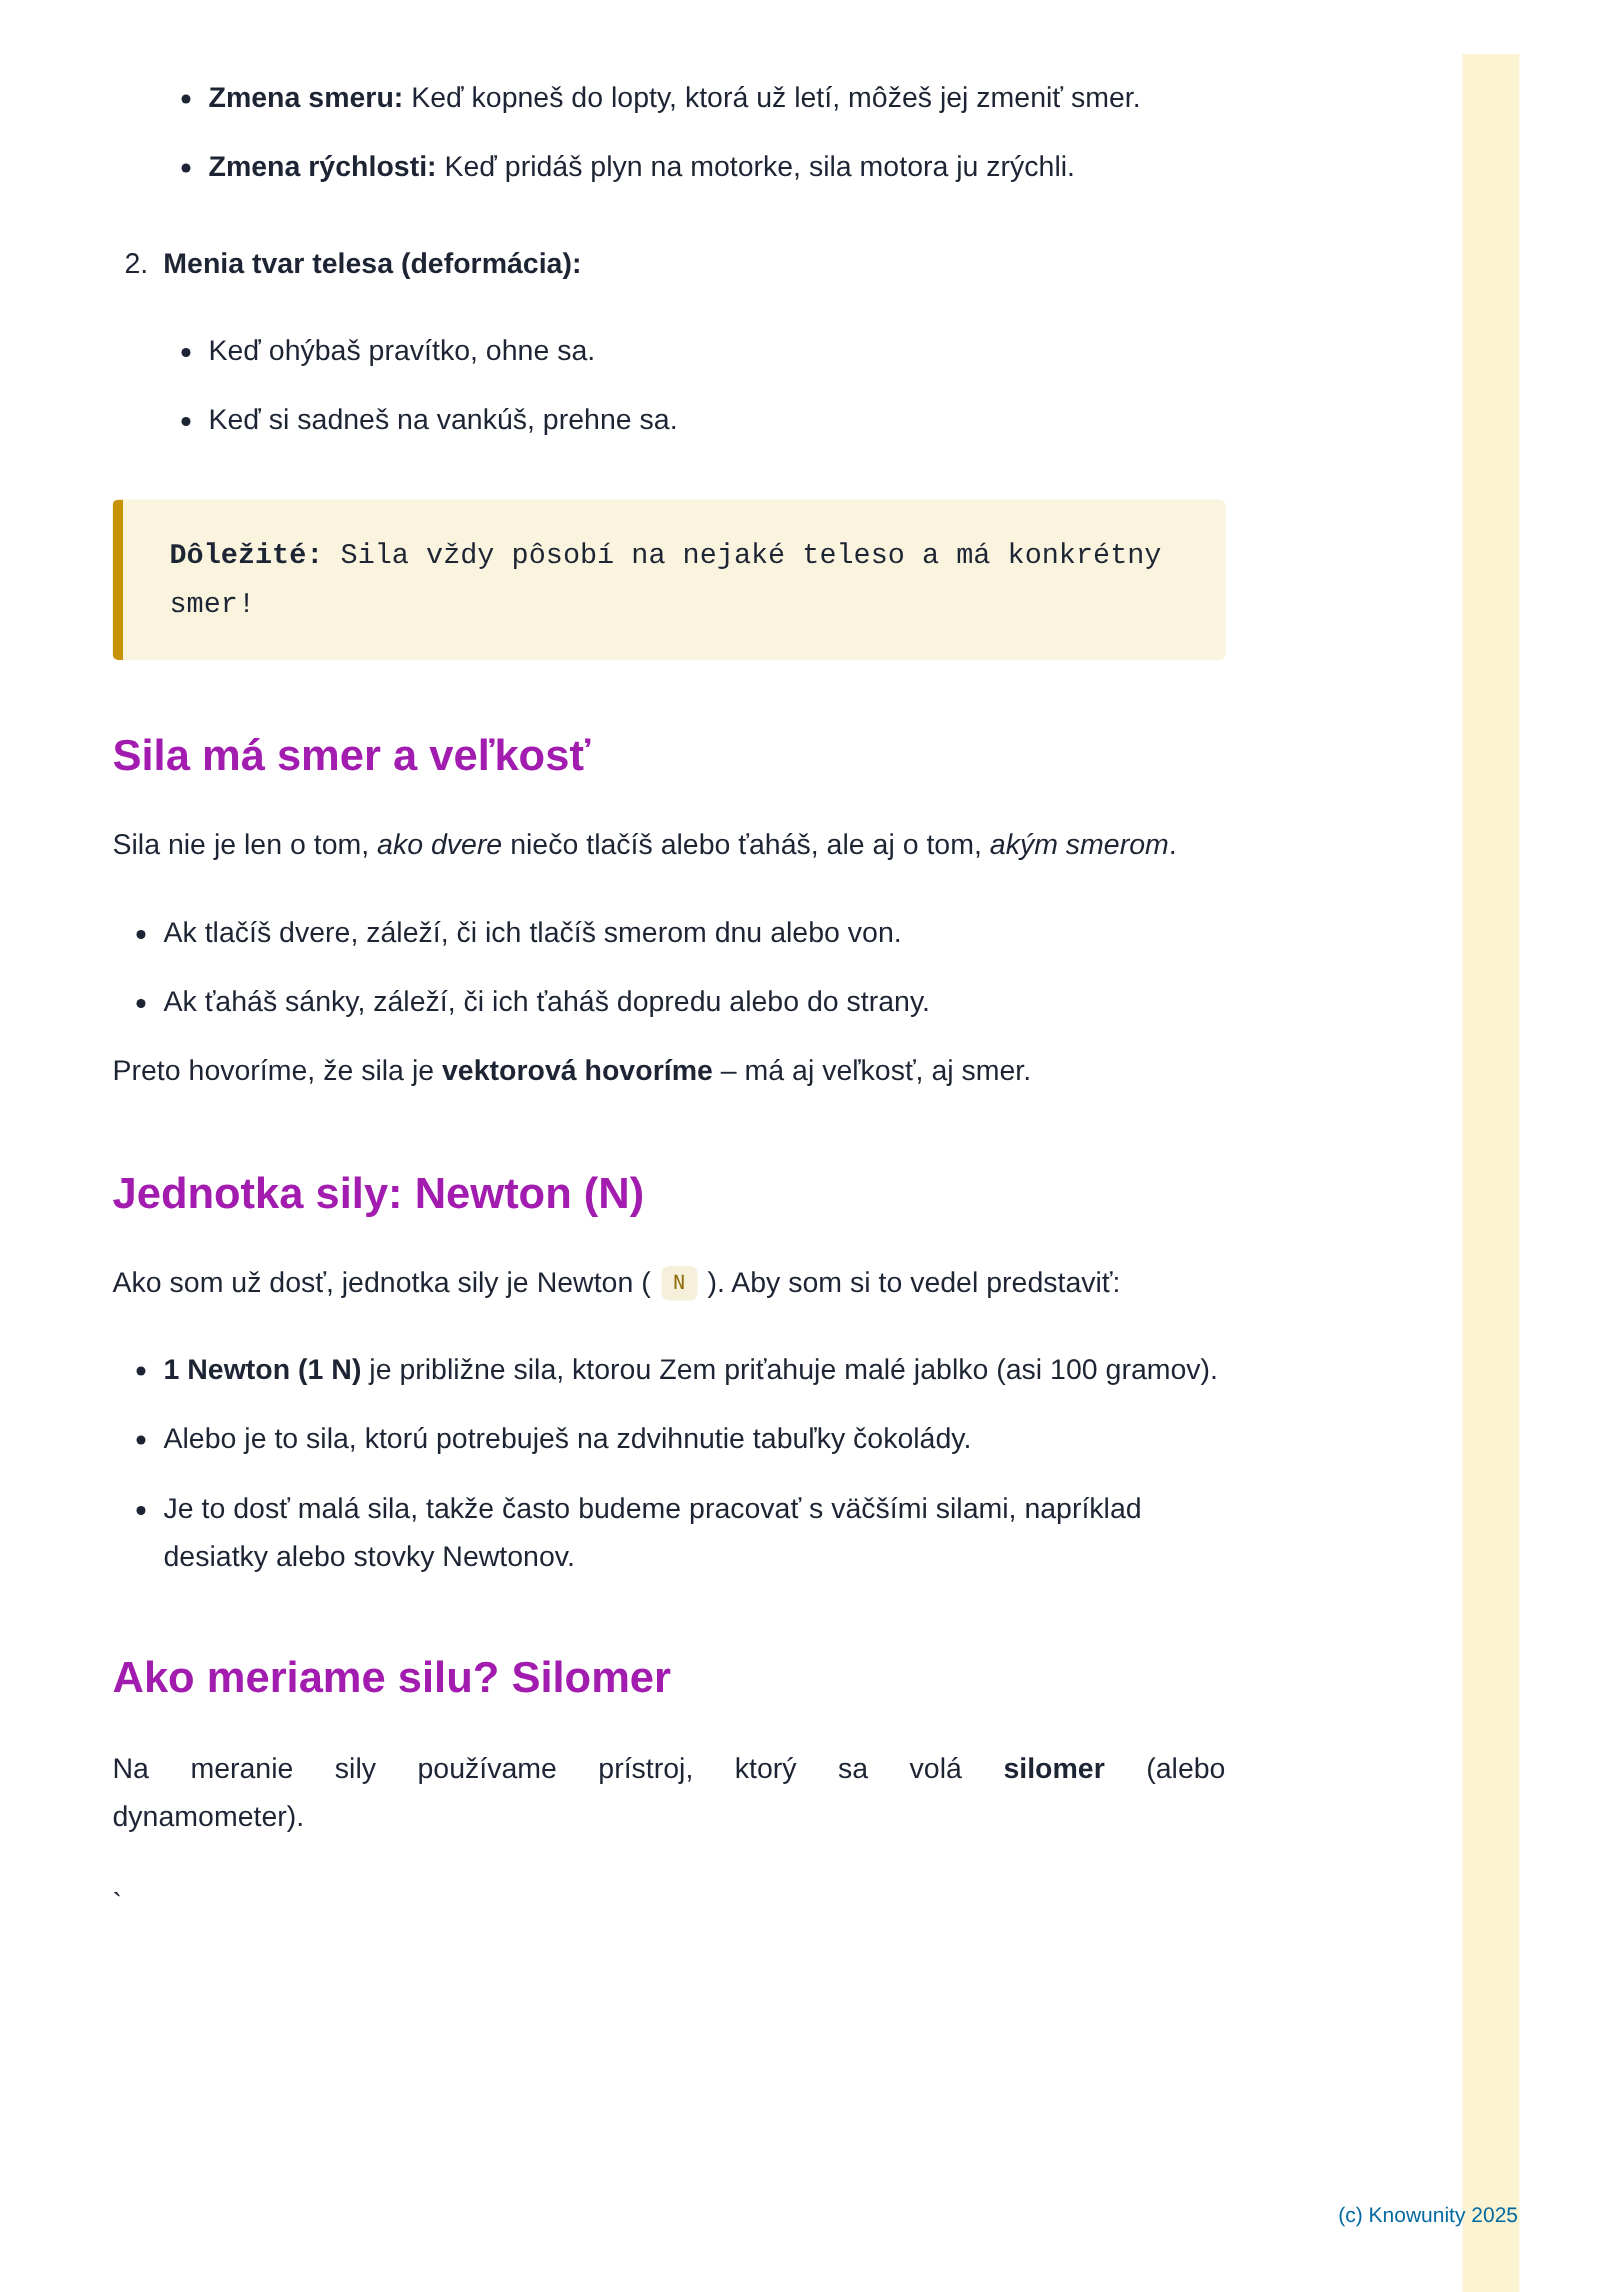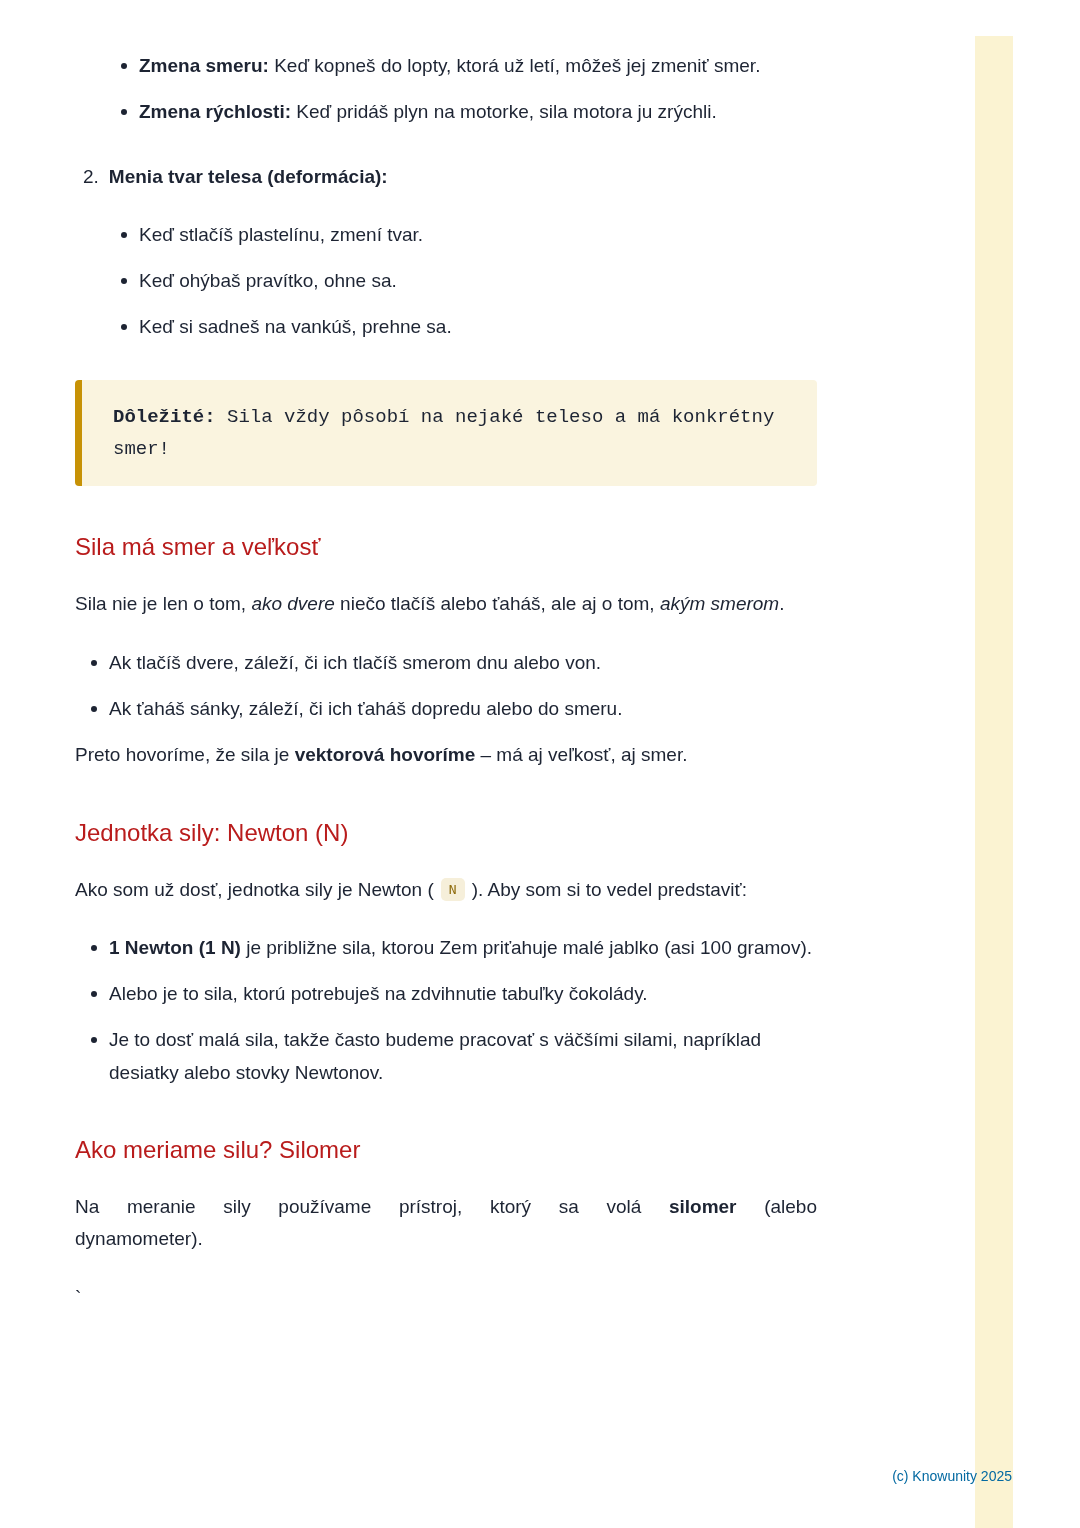--- a/index.html
+++ b/index.html
@@ -60,24 +60,24 @@
   .callout {
     margin: 36px 0 0 0;
     background: #FAF4DF;
     border-left: 7px solid #C79206;
     border-radius: 4px;
     padding: 21px 8px 21px 31px;
     font-family: Liberation Mono, monospace;
   }
   .callout p { margin: 0; }
   h2 {
-    color: #b91c1c;
-    font-size: 24px;
+    color: #a21caf;
+    font-size: 29px;
     line-height: 1.25;
-    font-weight: 400;
+    font-weight: 700;
     margin: 46px 0 26px 0;
   }
   .badge {
     display: inline-block;
     background: #F6EFDA;
     color: #8F6C0E;
     font-family: "DejaVu Sans Mono", monospace;
     font-size: 13px;
     line-height: 1;
     padding: 5px 8px;
@@ -111,40 +111,39 @@
       <li>
         <span class="b">Zmena rýchlosti:</span><span> Keď pridáš plyn na motorke, sila motora ju zrýchli.</span>
       </li>
     </ul>
 
     <div class="numbered">
       <span class="num">2.</span><span class="b">Menia tvar telesa (deformácia):</span>
     </div>
 
     <ul class="list indent-2">
-      <li>Keď stlačíš plastelínu, zmení tvar.</li>
       <li>Keď ohýbaš pravítko, ohne sa.</li>
       <li>Keď si sadneš na vankúš, prehne sa.</li>
     </ul>
 
     <div class="callout">
       <p>
         <span class="b">Dôležité:</span><span> Sila vždy pôsobí na nejaké teleso a má konkrétny smer!</span>
       </p>
     </div>
 
     <h2>Sila má smer a veľkosť</h2>
 
     <p class="just">
       <span>Sila nie je len o tom, </span><span class="i">ako dvere</span><span> niečo tlačíš alebo ťaháš, ale aj o tom, </span><span class="i">akým smerom</span><span>.</span>
     </p>
 
     <ul class="list indent-1">
       <li>Ak tlačíš dvere, záleží, či ich tlačíš smerom dnu alebo von.</li>
-      <li>Ak ťaháš sánky, záleží, či ich ťaháš dopredu alebo do smeru.</li>
+      <li>Ak ťaháš sánky, záleží, či ich ťaháš dopredu alebo do strany.</li>
     </ul>
 
     <p style="margin-top: 12px;">
       <span>Preto hovoríme, že sila je </span><span class="b">vektorová hovoríme</span><span> – má aj veľkosť, aj smer.</span>
     </p>
 
     <h2>Jednotka sily: Newton (N)</h2>
 
     <p>
       <span>Ako som už dosť, jednotka sily je Newton (</span><span class="badge">N</span><span>). Aby som si to vedel predstaviť:</span>

